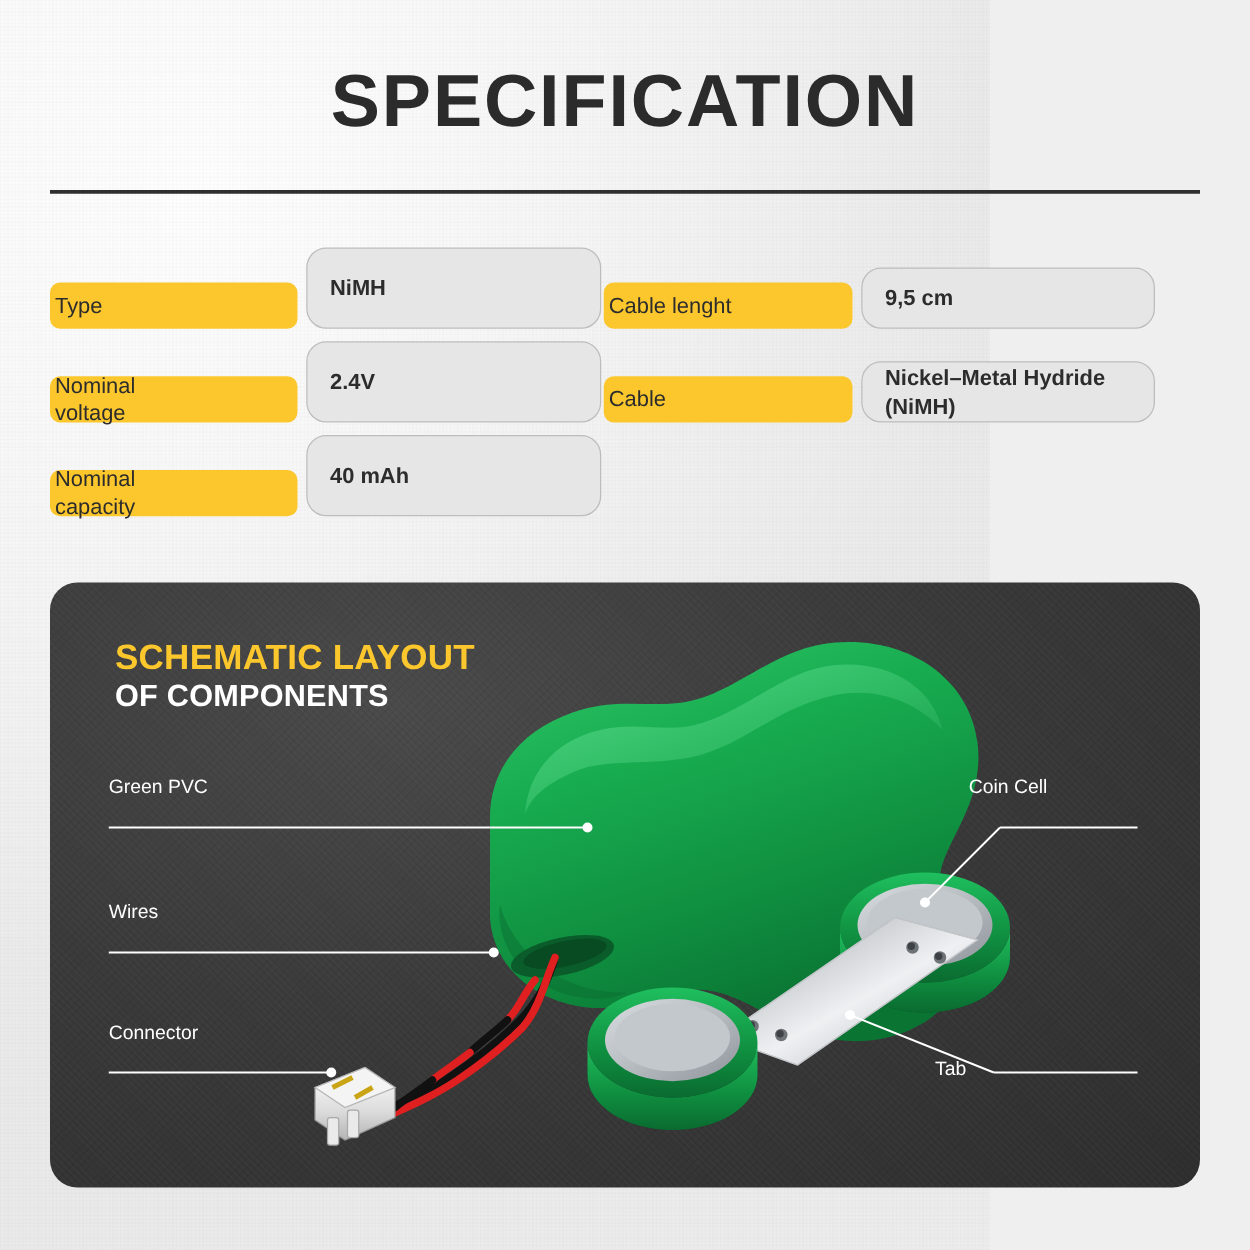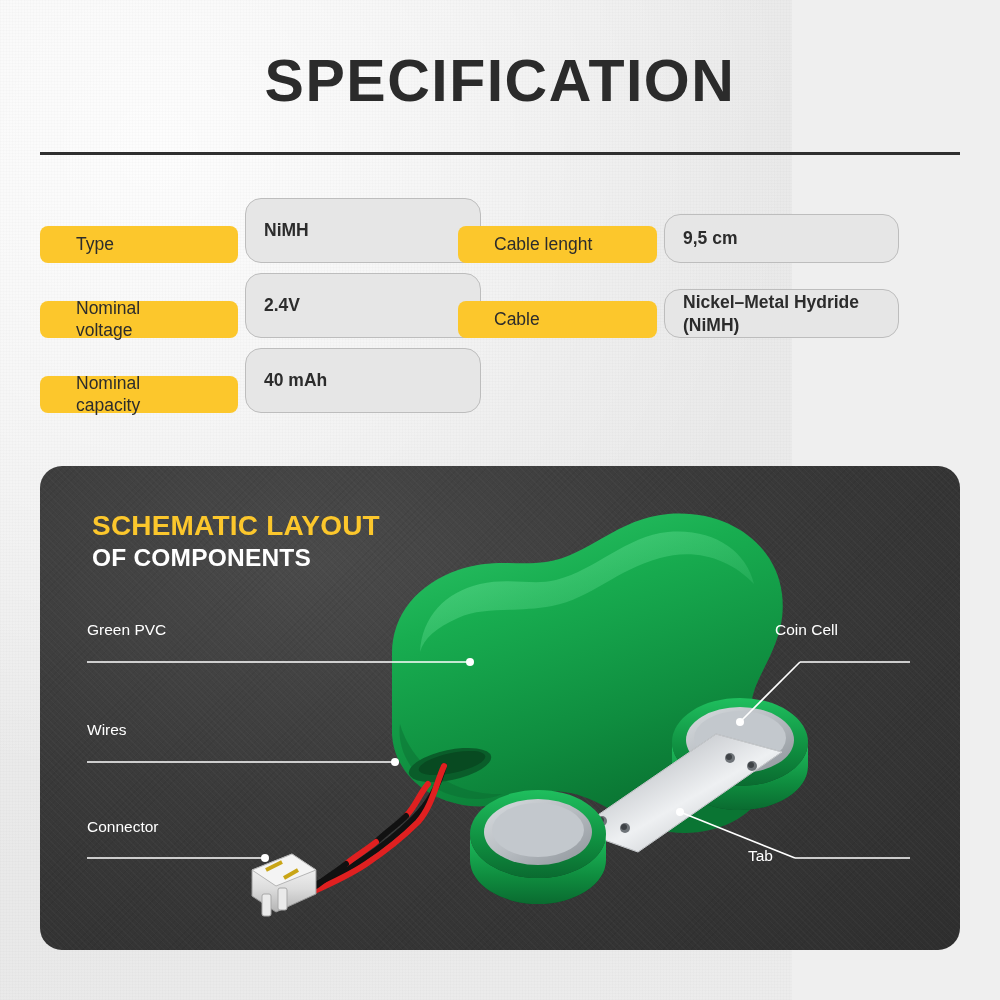--- a/index.html
+++ b/index.html
@@ -48,36 +48,36 @@
     position: absolute;
     top: 198px; left: 40px;
     width: 920px;
   }
   .col {
     position: absolute;
     top: 0;
     width: 441px;
   }
   .col.left { left: 0; }
-  .col.right { left: 418px; }
+  .col.right { left: 443px; }
 
   .row {
     position: relative;
     display: flex;
     margin-bottom: 10px;
     height: 65px;
   }
 
   .label {
     width: 198px;
     background: #fcc72c;
     border-radius: 8px;
     display: flex;
     align-items: center;
-    padding: 0 36px;
+    padding: 0 4px;
     font-size: 17.5px;
     color: #2c2c2c;
     line-height: 1.25;
     margin-top: 28px;
   }
   .value {
     flex: 1;
     margin-left: 7px;
     background: #e6e6e6;
     border: 1.6px solid #bdbdbd;

